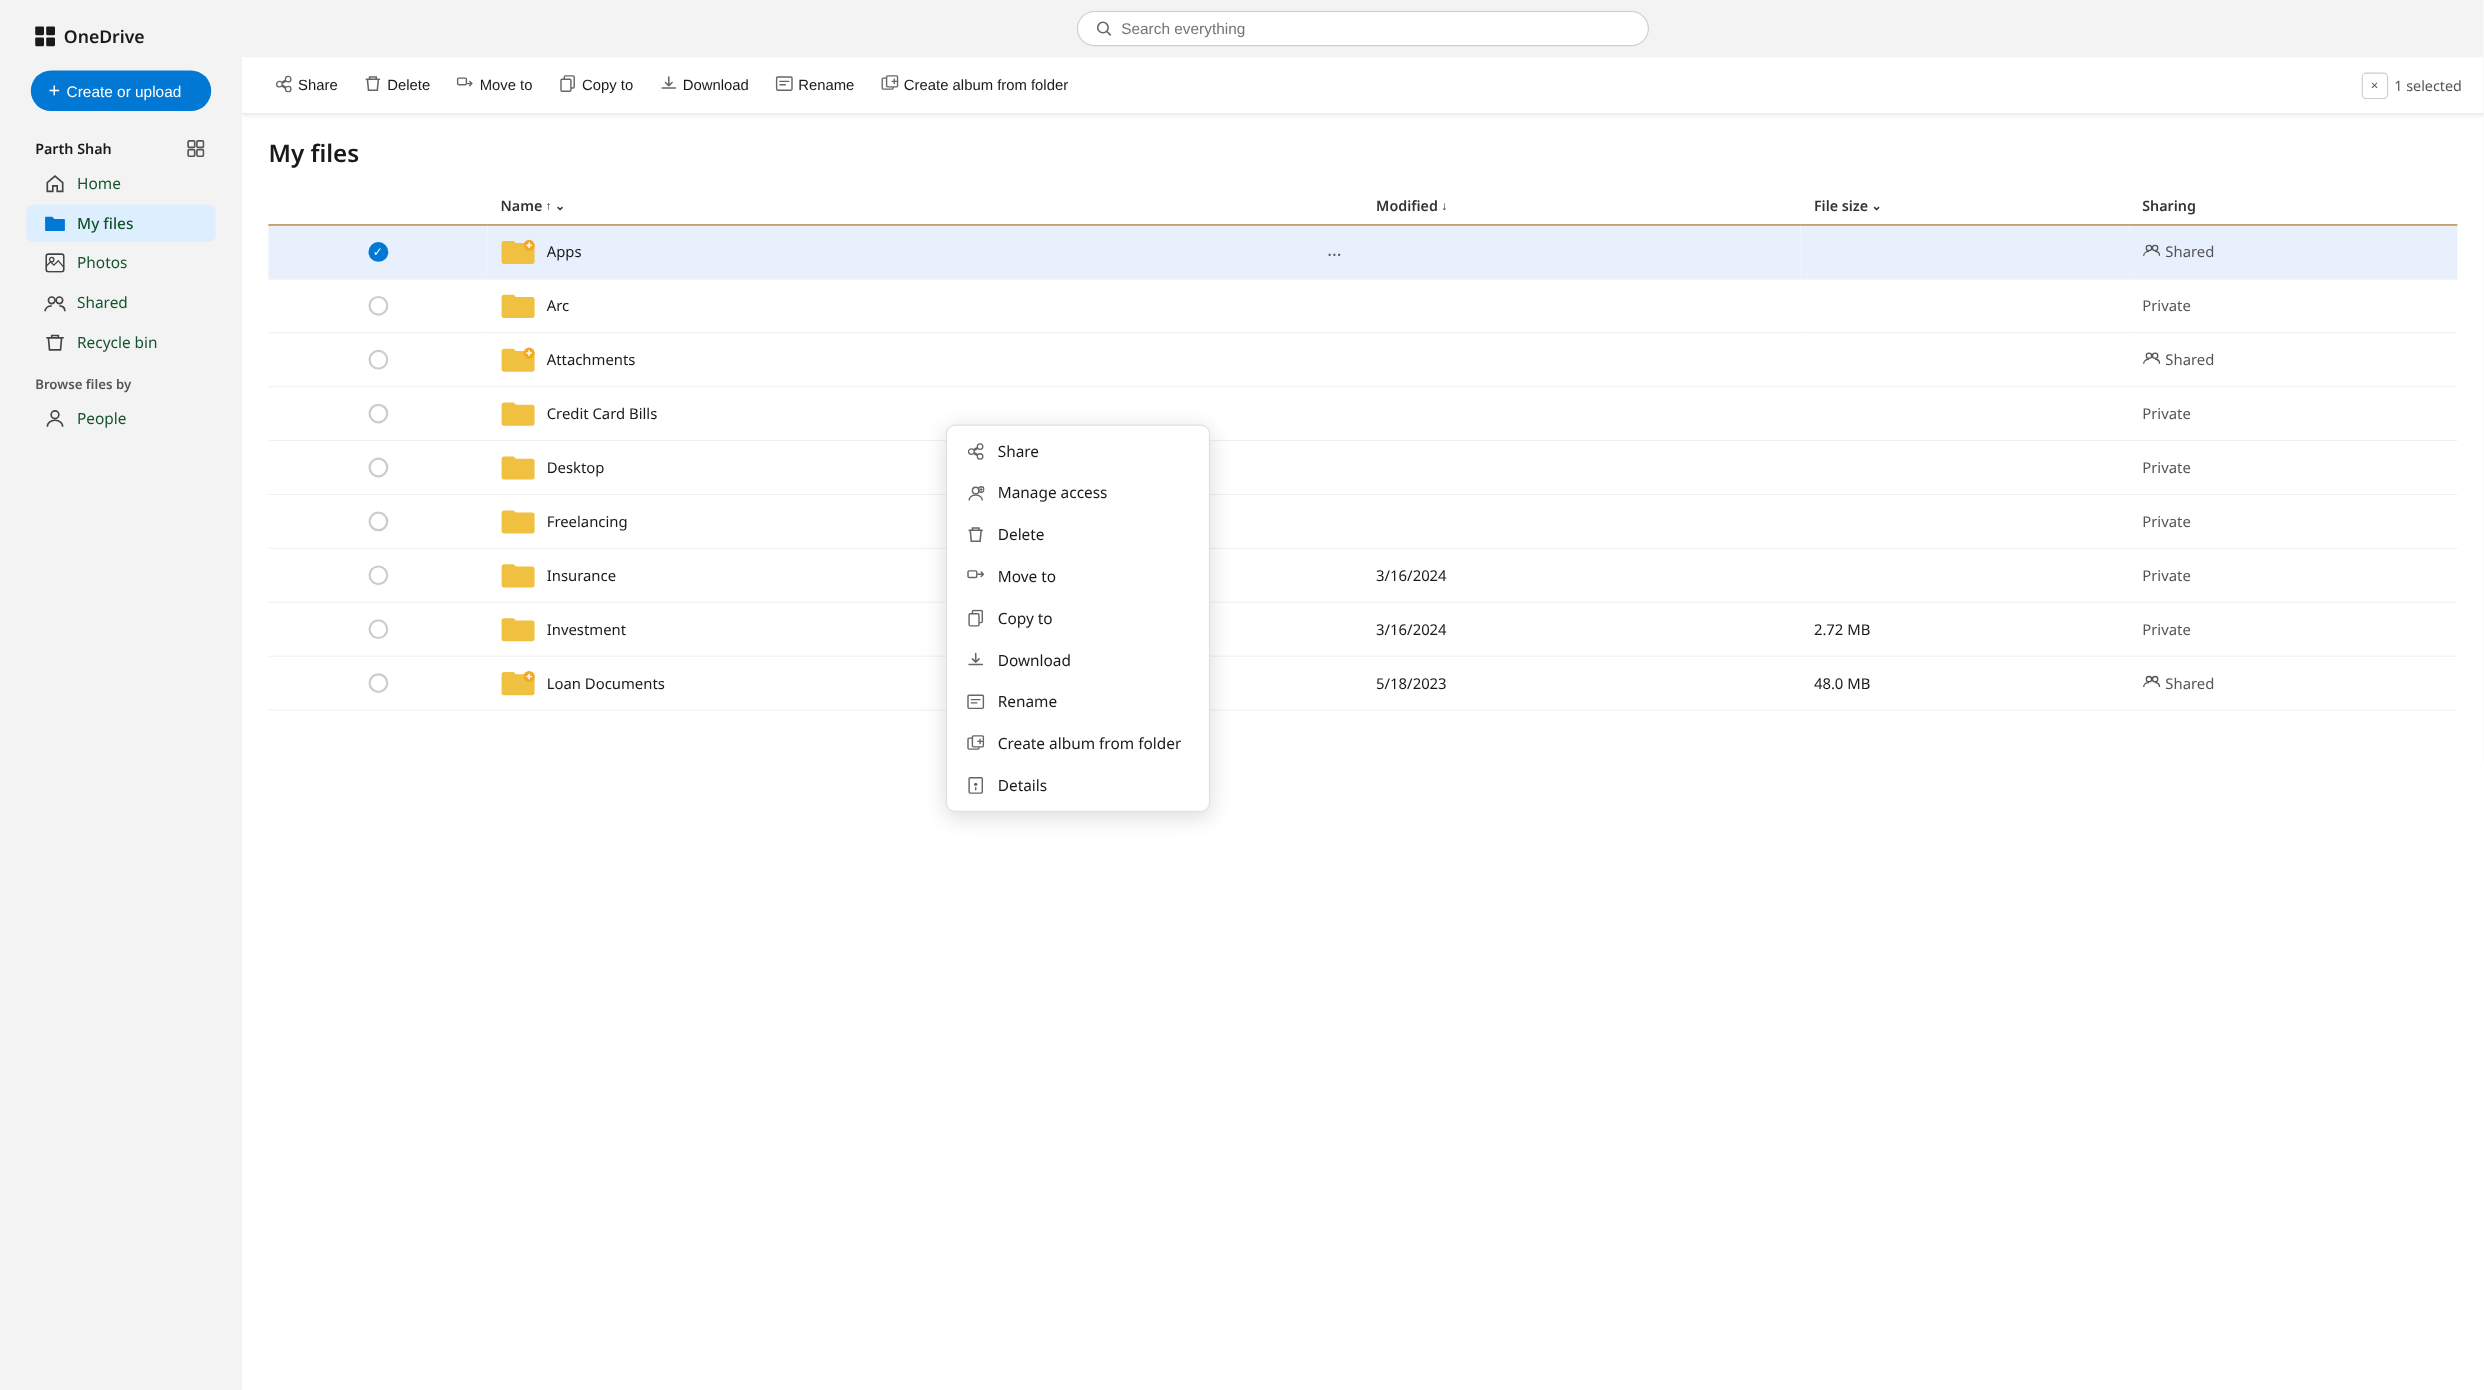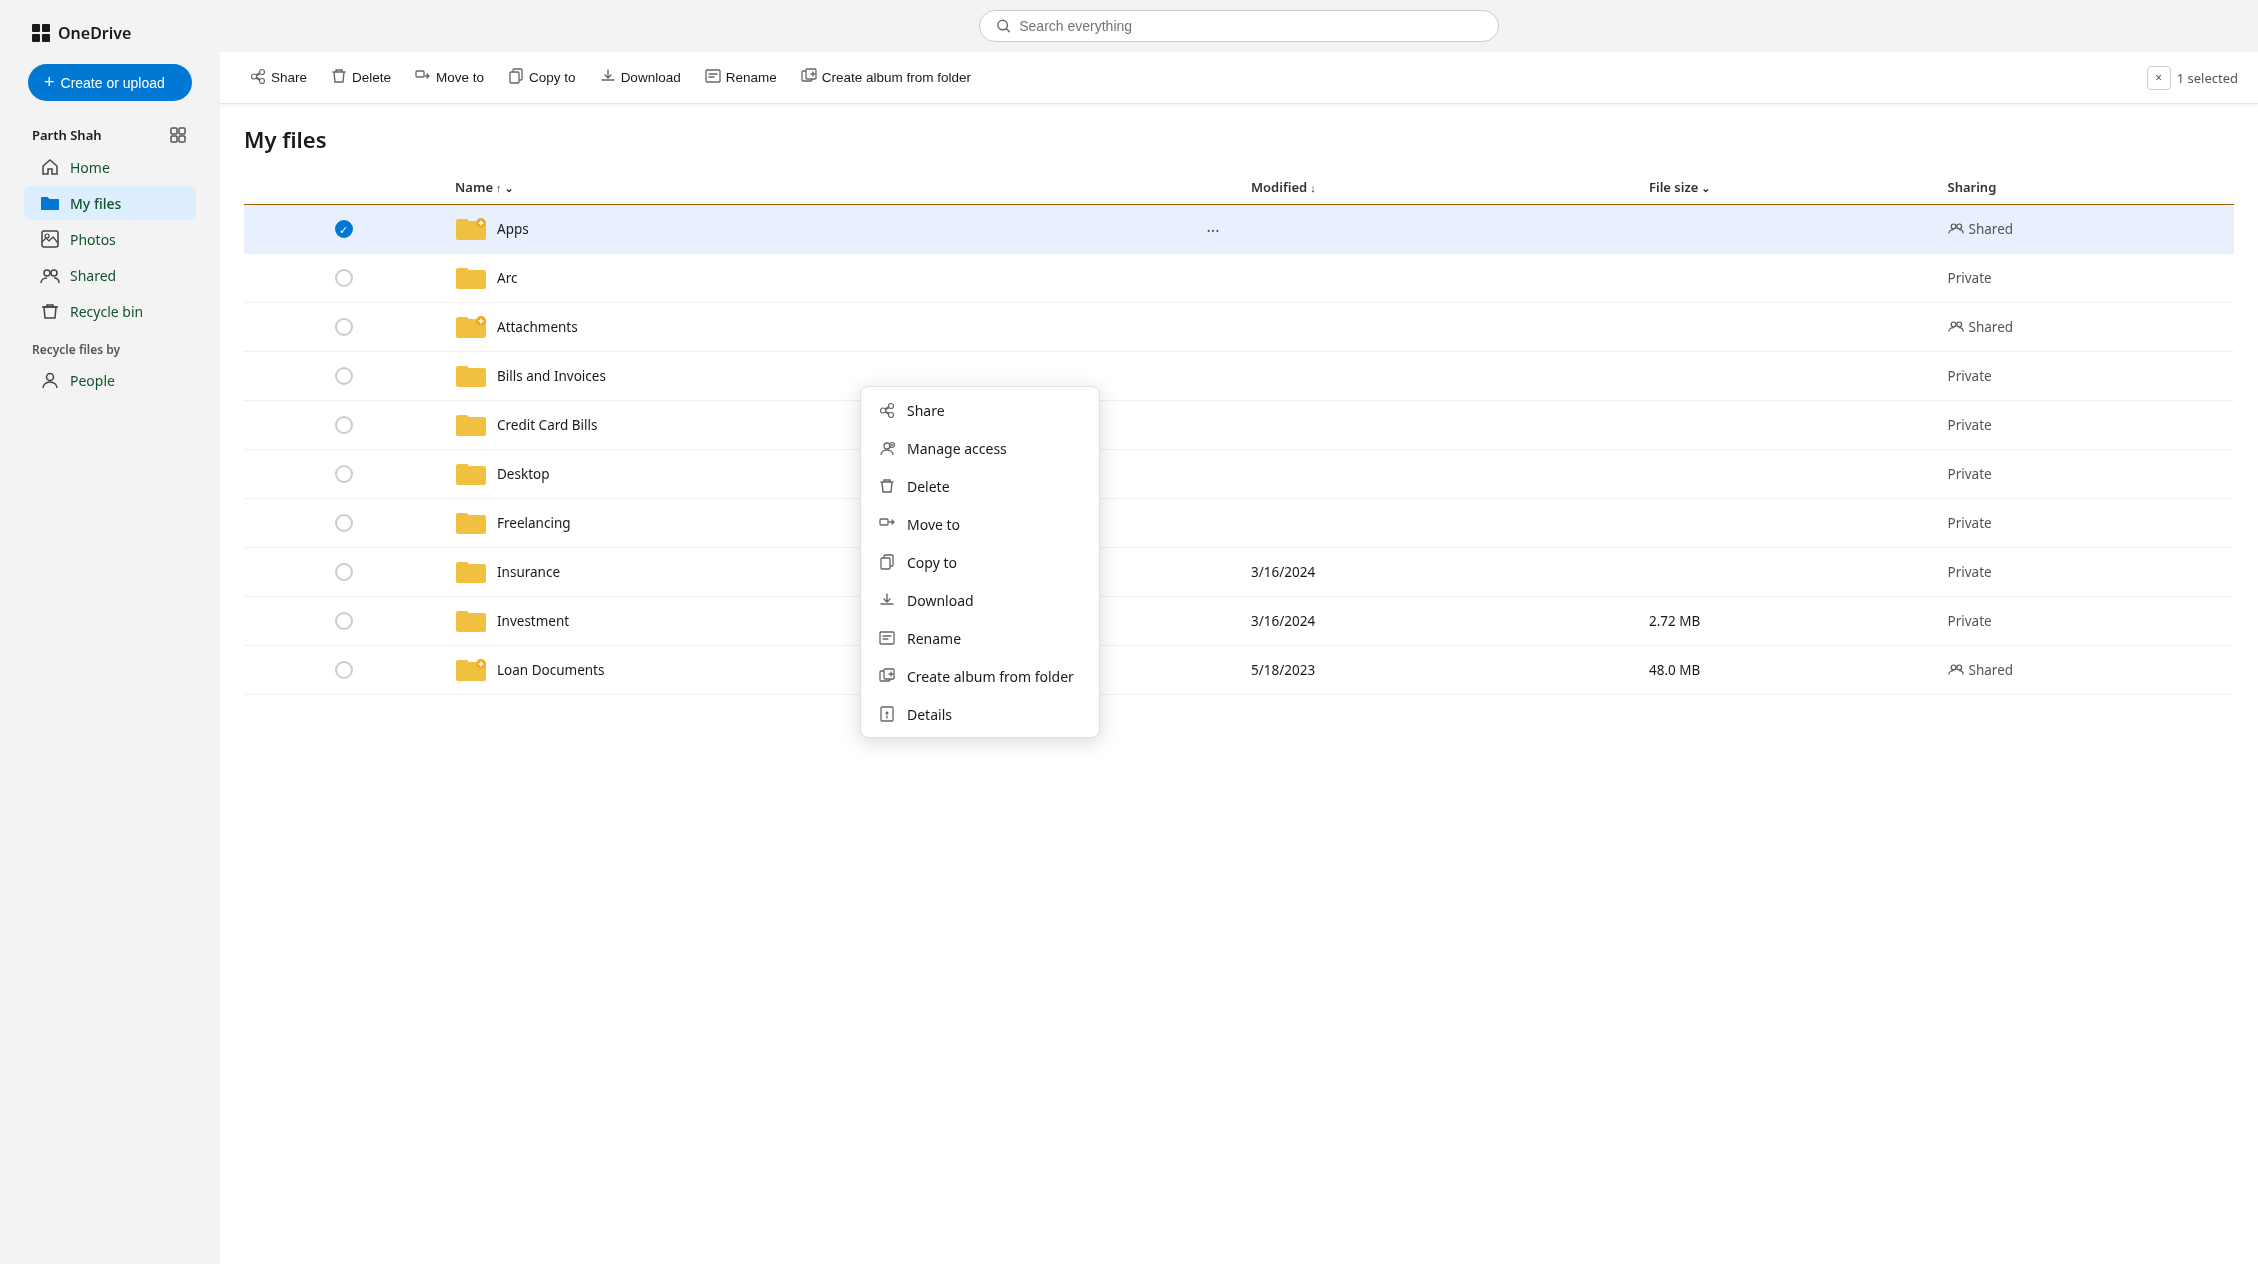--- a/index.html
+++ b/index.html
@@ -437,21 +437,21 @@
     <div class="nav-icon">
       <svg width="18" height="18" viewBox="0 0 18 18" fill="none">
         <path d="M3 5H15L14 16H4L3 5Z" stroke="#444" stroke-width="1.5"></path>
         <path d="M1 5H17" stroke="#444" stroke-width="1.5"></path>
         <path d="M6 5V3H12V5" stroke="#444" stroke-width="1.5"></path>
       </svg>
     </div>
     <span>Recycle bin</span>
   </div>
 
-  <div class="browse-label">Recycle files by</div>
+  <div class="browse-label">Browse files by</div>
 
   <div class="nav-item">
     <div class="nav-icon">
       <svg width="18" height="18" viewBox="0 0 18 18" fill="none">
         <circle cx="9" cy="6" r="3.5" stroke="#444" stroke-width="1.5"></circle>
         <path d="M2 17C2 13.7 5 11 9 11C13 11 16 13.7 16 17" stroke="#444" stroke-width="1.5"></path>
       </svg>
     </div>
     <span>People</span>
   </div>
@@ -670,44 +670,20 @@
           <tr>
     <td class="check-cell">
               <div class="row-checkbox-empty"></div>
             </td>
     <td>
       <div class="name-wrap">
         <div class="name-cell">
           <div class="folder-icon"><svg width="32" height="28" viewBox="0 0 32 28" fill="none">
     <path d="M1 6C1 5 1.9 4 3 4H12L14 6H29C30.1 6 31 6.9 31 8V23C31 24.1 30.1 25 29 25H3C1.9 25 1 24.1 1 23V6Z" fill="#f0c040"></path>
   </svg></div>
-          <span>Bills and Invoices</span>
-        </div>
-        <div class="more-btn">···</div>
-      </div>
-    </td>
-    <td><span></span></td>
-    <td><span></span></td>
-    <td>
-      <div class="sharing-cell">
-
-        <span>Private</span>
-      </div>
-    </td>
-  </tr>
-          <tr>
-    <td class="check-cell">
-              <div class="row-checkbox-empty"></div>
-            </td>
-    <td>
-      <div class="name-wrap">
-        <div class="name-cell">
-          <div class="folder-icon"><svg width="32" height="28" viewBox="0 0 32 28" fill="none">
-    <path d="M1 6C1 5 1.9 4 3 4H12L14 6H29C30.1 6 31 6.9 31 8V23C31 24.1 30.1 25 29 25H3C1.9 25 1 24.1 1 23V6Z" fill="#f0c040"></path>
-  </svg></div>
           <span>Credit Card Bills</span>
         </div>
         <div class="more-btn">···</div>
       </div>
     </td>
     <td><span></span></td>
     <td><span></span></td>
     <td>
       <div class="sharing-cell">
 

